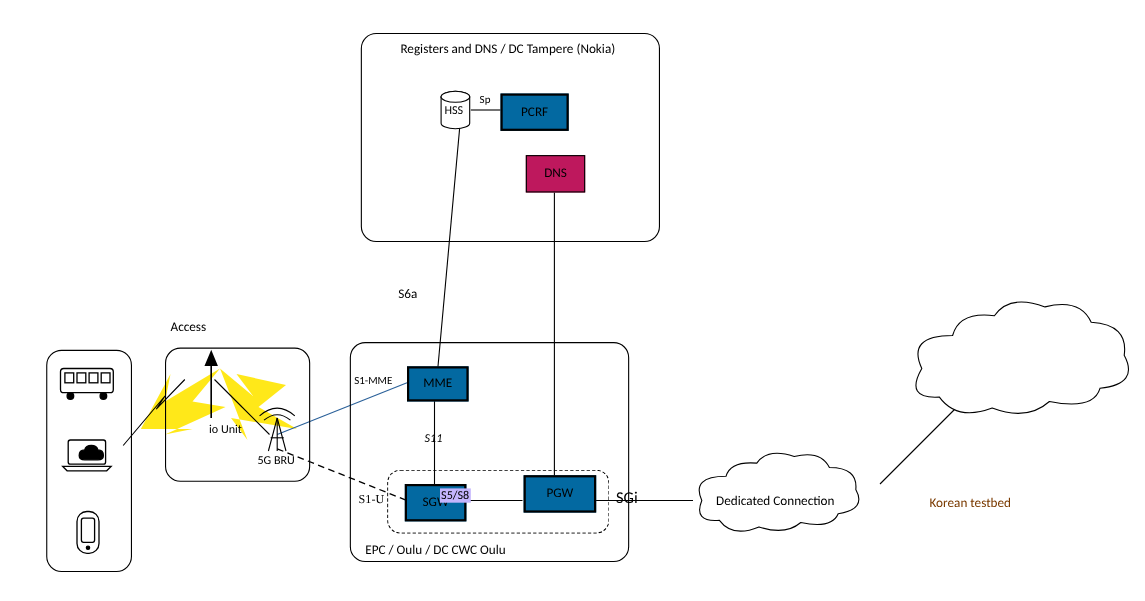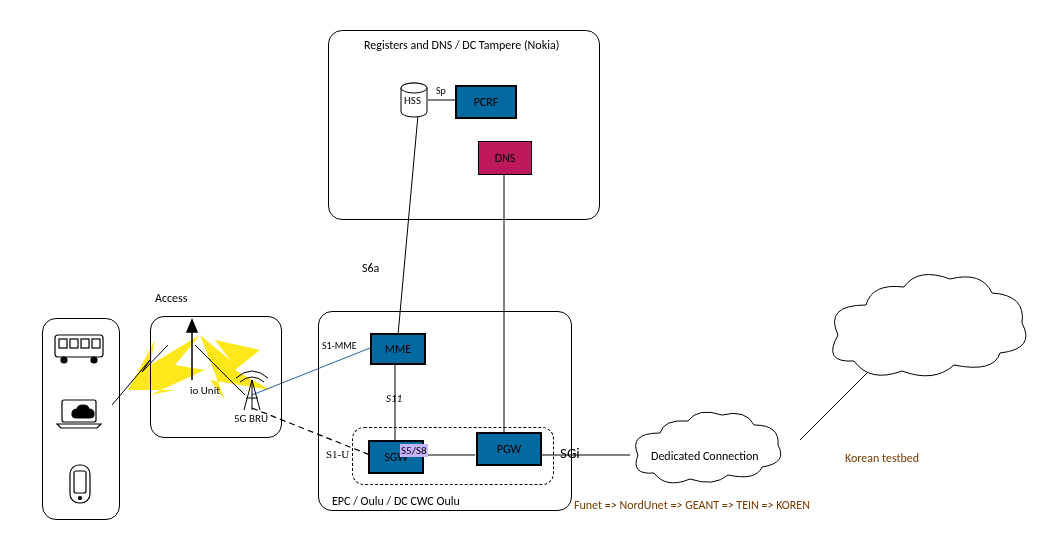--- a/index.html
+++ b/index.html
@@ -203,15 +203,14 @@
   <div class="abs label" style="left:386px; top:392px; font-size:11px;font-style:italic;">S11</div>
   <div class="abs label" style="left:326px; top:448px; font-size:11px;font-family:Liberation Serif, serif;">S1-U</div>
   <div class="abs label" style="left:400px; top:444px; font-size:11px; background:#c4b5fd; padding:0 1px;">S5/S8</div>
   <div class="abs label" style="left:560px; top:444px; font-size:15px;">SGi</div>
 
   <div class="abs label" style="left:651px; top:449px; font-size:12px;">Dedicated Connection</div>
 
 
   <div class="abs label maroon" style="left:845px; top:451px;">Korean testbed</div>
 
-  <div class="abs label maroon" style="left:574px; top:498px;">Funet =&gt; NordUnet =&gt; GEANT =&gt; TEIN =&gt; KOREN</div>
 
 </div>
 
 </body></html>

